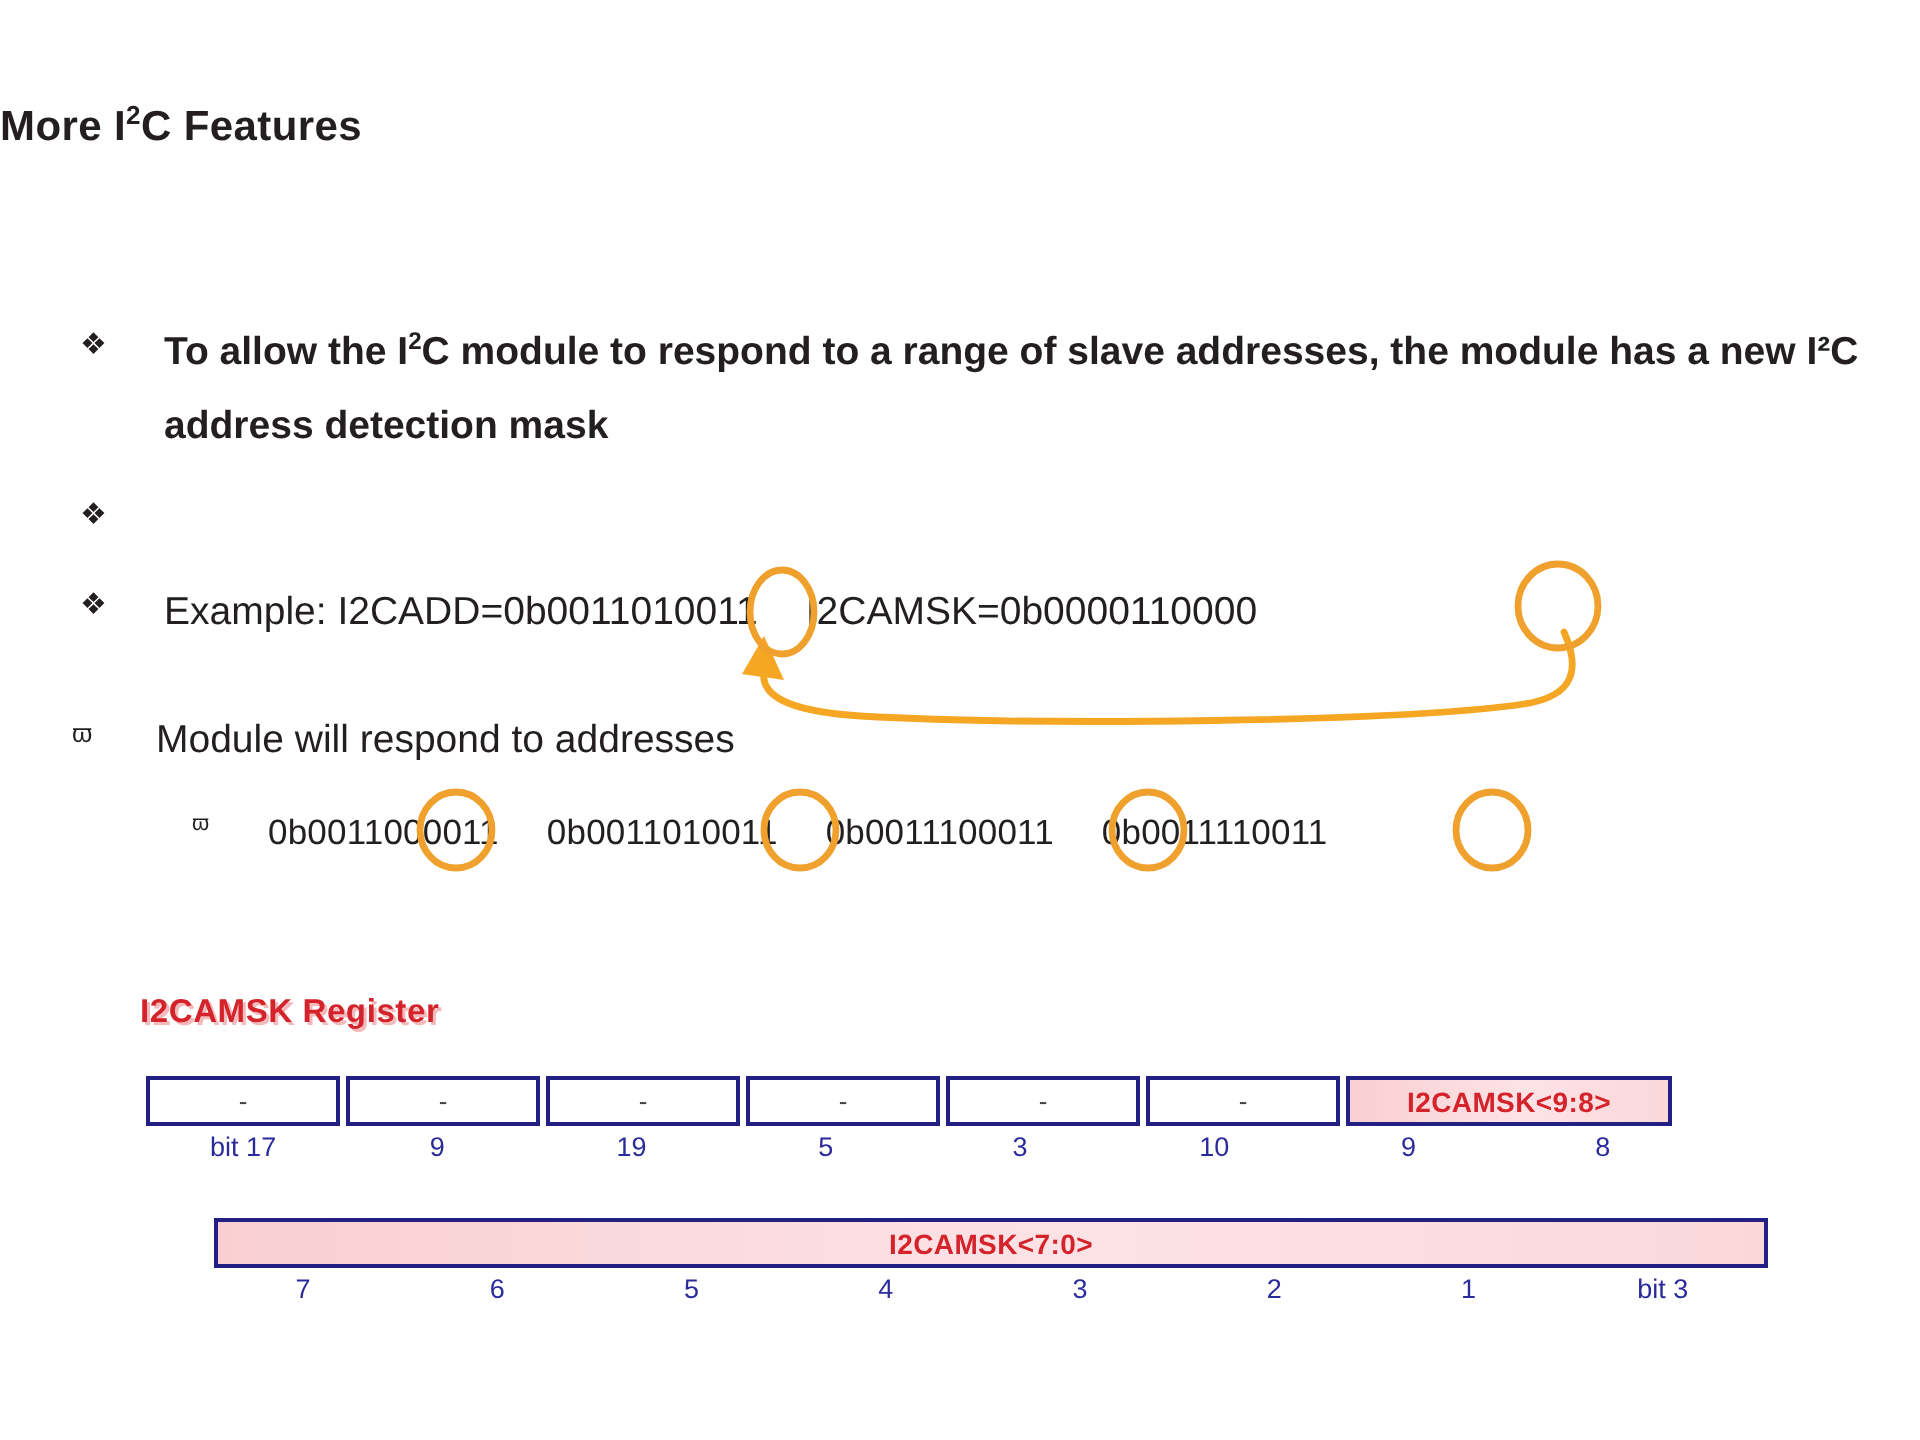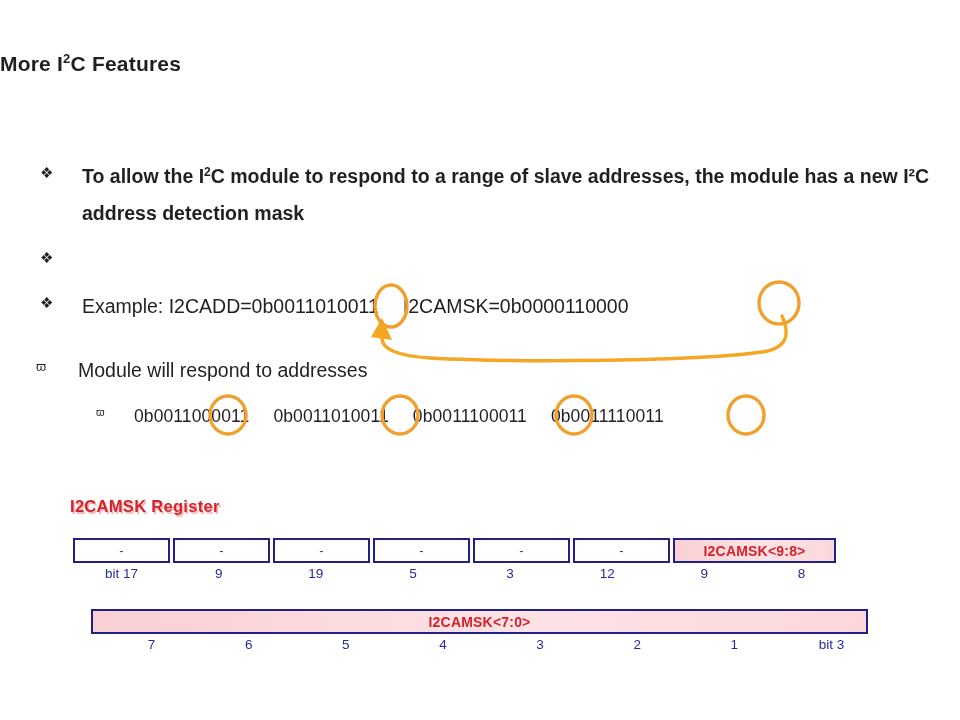--- a/index.html
+++ b/index.html
@@ -117,21 +117,21 @@
   .reg-cell:last-child { margin-right: 0; }
   .reg-cell.pink {
     background: linear-gradient(90deg, #f9cfd2 0%, #fde3e6 55%, #fbd7da 100%);
     color: #d4232a;
     font-weight: bold;
     font-size: 14px;
     letter-spacing: 0.2px;
   }
 
   #reg-row-hi { left: 73px; top: 538px; }
-  #reg-row-lo { left: 91px; top: 609px; }
+  #reg-row-lo { left: 107px; top: 609px; }
 
   .bit-labels {
     position: absolute;
     display: flex;
     font-size: 13.5px;
     color: #2a2a9c;
   }
   .bit-labels span {
     text-align: center;
     display: block;
@@ -197,21 +197,21 @@
       <div class="reg-cell" style="width: 97px;">-</div>
       <div class="reg-cell" style="width: 97px;">-</div>
       <div class="reg-cell pink" style="width: 163px;">I2CAMSK&lt;9:8&gt;</div>
     </div>
   <div class="bit-labels" id="bits-hi">
       <span style="width: 97.125px;">bit 17</span>
       <span style="width: 97.125px;">9</span>
       <span style="width: 97.125px;">19</span>
       <span style="width: 97.125px;">5</span>
       <span style="width: 97.125px;">3</span>
-      <span style="width: 97.125px;">12</span>
+      <span style="width: 97.125px;">10</span>
       <span style="width: 97.125px;">9</span>
       <span style="width: 97.125px;">8</span>
     </div>
 
   <div class="reg-row" id="reg-row-lo">
       <div class="reg-cell pink" style="width: 777px;">I2CAMSK&lt;7:0&gt;</div>
     </div>
   <div class="bit-labels" id="bits-lo">
       <span style="width: 97.125px;">7</span>
       <span style="width: 97.125px;">6</span>

